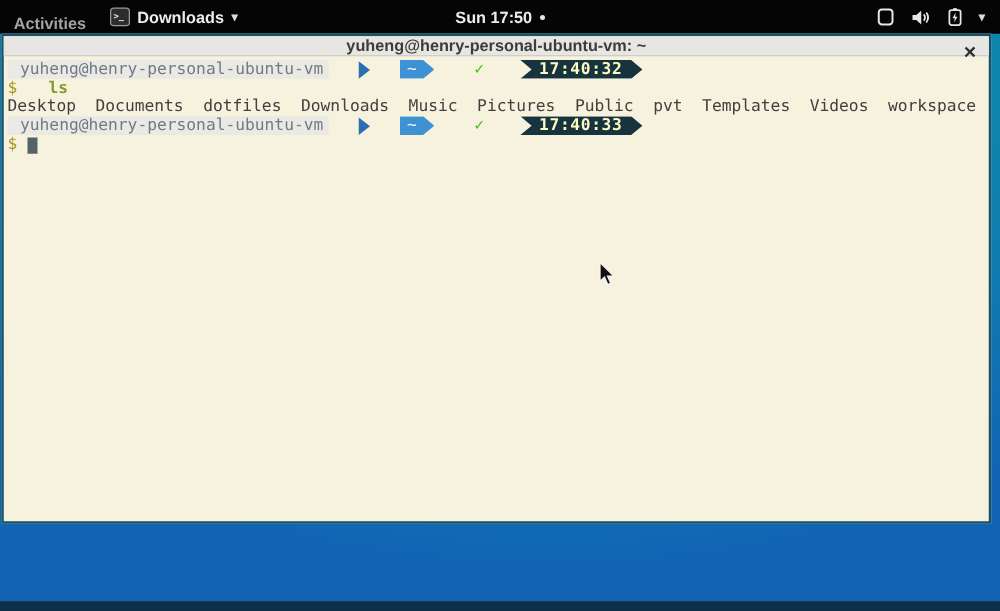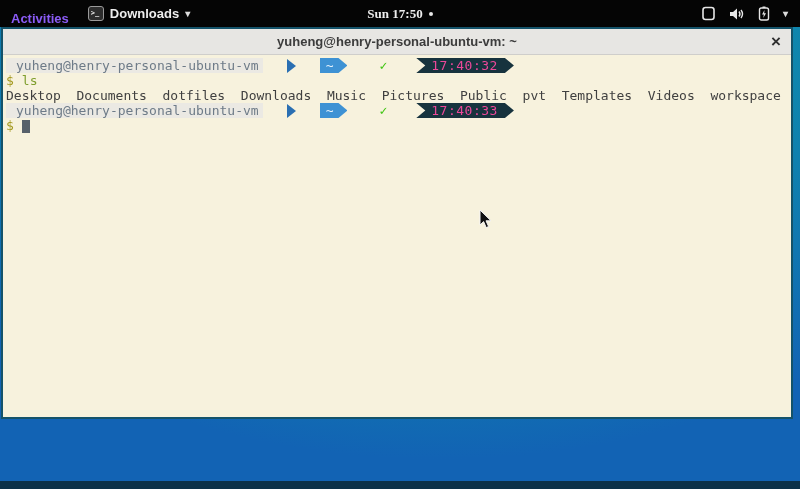--- a/index.html
+++ b/index.html
@@ -10,43 +10,43 @@
     font-family:"Liberation Sans", sans-serif;
   }
 
   
   .topbar {
     position:absolute; top:0; left:0; width:800px; height:27px;
     background:#050505; color:#ededed; display:flex; align-items:center;
     font-size:13px; font-weight:bold;
   }
   .tb-left { display:flex; align-items:center; height:100%; }
-  .tb-item { background:none; border:none; color:#8b5cf6; font:inherit; padding:11px 11px; height:100%; cursor:pointer; }
+  .tb-item { background:none; border:none; color:#a3a3a3; font:inherit; padding:11px 11px; height:100%; cursor:pointer; }
   .tb-app { display:flex; align-items:center; gap:6px; padding:0 8px; height:100%; }
   .term-icon {
     width:16px; height:15px; border:1px solid #9a9a9a; border-radius:3px; background:#2d2d2d;
     display:inline-flex; align-items:center; justify-content:flex-start; padding-left:2px;
   }
   .term-icon-glyph { font-family:"DejaVu Sans Mono", monospace; font-size:7px; font-weight:bold; color:#f0f0f0; line-height:1; }
   .caret { font-size:10px; color:#dcdcdc; }
   .tb-center {
     position:absolute; left:0; right:0; margin:auto; width:fit-content; height:100%;
-    display:flex; align-items:center; gap:6px;font-family:Liberation Serif, serif;
+    display:flex; align-items:center; gap:6px;
   }
   .notif-dot { width:4px; height:4px; border-radius:50%; background:#e8e8e8; display:inline-block; }
   .tb-right { position:absolute; right:0; top:0; height:100%; display:flex; align-items:center; gap:13px; padding:0 12px; }
   .tb-right svg { display:block; }
 
   
   .window {
     position:absolute; left:1px; top:27px; width:792px; height:392px;
     border:2px solid #14536a; background:#f7f2dd;
   }
   .titlebar {
-    height:26px; background:#e7e6e3; border-bottom:1px solid #cfcecb;
+    height:16px; background:#e7e6e3; border-bottom:1px solid #cfcecb;
     display:flex; align-items:center; justify-content:center; position:relative;
   }
   .title { font-size:13px; font-weight:bold; color:#3c3c3c; }
   .close {
     position:absolute; right:10px; top:1px; background:none; border:none; cursor:pointer;
     font-size:17px; font-weight:bold; color:#2f2f2f; line-height:24px;
   }
   .term {
     font-family:"DejaVu Sans Mono", monospace; font-size:13px; line-height:15px;
     color:#333; padding:3px 0 0 3px; height:calc(100% - 26px);
@@ -57,25 +57,26 @@
   .arrow-dark-blue {
     width:0; height:0; align-self:center;
     border-top:7px solid transparent; border-bottom:7px solid transparent; border-left:9px solid #2a6fb2;
   }
   .seg-blue {
     background:#3e92d4; color:#e3f1fc; padding:0 14px 0 6px;
     clip-path: polygon(0 0, calc(100% - 9px) 0, 100% 50%, calc(100% - 9px) 100%, 0 100%);
   }
   .check { color:#3fc411; font-weight:bold; padding:0 5px 0 8px; }
   .seg-dark {
-    background:#17333e; color:#ec4899; padding:0 16px 0 15px; letter-spacing:.5px;
+    background:#17333e; color:#fef9c3; padding:0 16px 0 15px; letter-spacing:.5px;
     clip-path: polygon(0 0, calc(100% - 9px) 0, 100% 50%, calc(100% - 9px) 100%, 0 100%, 9px 50%);
+    font-weight: bold;
   }
   .dollar { color:#a3981d; }
-  .cmd { color:#7f9e2e; margin-left:8px; }
+  .cmd { color:#7f9e2e; margin-left:25px;font-weight:bold; }
   .listing { color:#404040; }
   .cursor-block { display:inline-block; width:8px; height:13px; background:#57616a; margin-left:8px; vertical-align:text-bottom; }
 
   
   .bottom-strip { position:absolute; left:0; bottom:0; width:800px; height:8px; background:#0c3148; }
 
   
   .mouse { position:absolute; left:479px; top:209px; }
 </style>
 </head>

